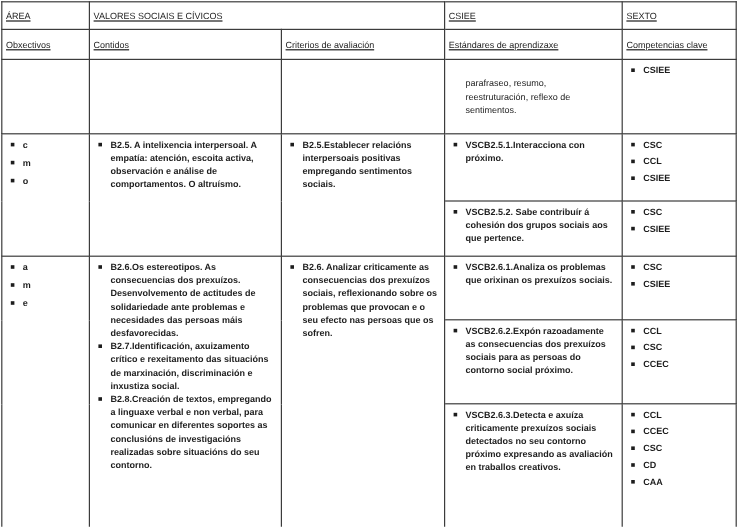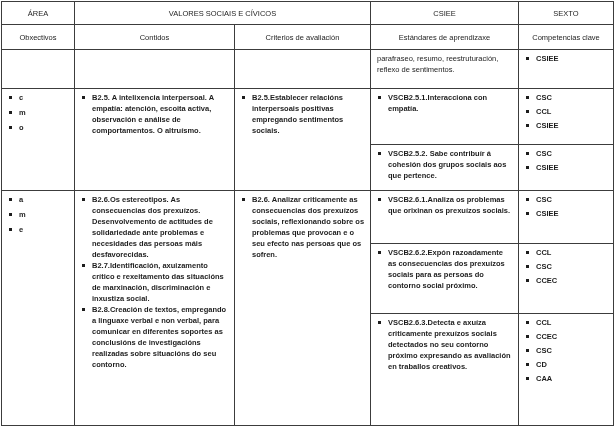--- a/index.html
+++ b/index.html
@@ -23,23 +23,23 @@
     vertical-align: top;
     padding: 3px 5px 3px 6px;
     font-size: 7.5px;
     line-height: 11px;
     font-weight: normal;
     overflow: hidden;
     box-sizing: border-box;
     text-align: left;
   }
   table.curr th {
-    text-align: center;
     vertical-align: middle;
     padding: 2px 3px;
+    text-decoration: underline;
   }
   
   tr.r-head1   { height: 23px; }
   tr.r-head2   { height: 25px; }
   tr.r-cont    { height: 39px; }
   tr.r-a1      { height: 56px; }
   tr.r-a2      { height: 46px; }
   tr.r-b1      { height: 53px; }
   tr.r-b2      { height: 70px; }
   tr.r-b3      { height: 112px; }
@@ -51,21 +51,21 @@
   .li .b {
     flex: 0 0 auto;
     width: 3px;
     height: 3px;
     background: #1d1d1d;
     margin: 4px 7px 0 1px;
   }
   .li .t { flex: 1 1 auto; font-weight: bold; }
   .li.sp  { margin-bottom: 4px; }  
   .li.cmp { margin-bottom: 3px; }  
-  .plain { margin: 0; }
+  .plain { margin: 11px; }
 </style>
 </head>
 <body>
 
 <table class="curr">
   <colgroup>
     <col style="width:73px">
     <col style="width:160px">
     <col style="width:136px">
     <col style="width:148px">
@@ -126,21 +126,21 @@
     </td>
     <td rowspan="2">
       <div class="li">
         <span class="b"></span>
         <span class="t">B2.5.Establecer relacións interpersoais positivas empregando sentimentos sociais.</span>
       </div>
     </td>
     <td>
       <div class="li">
         <span class="b"></span>
-        <span class="t">VSCB2.5.1.Interacciona con empatía.</span>
+        <span class="t">VSCB2.5.1.Interacciona con próximo.</span>
       </div>
     </td>
     <td>
       <div class="li cmp">
         <span class="b"></span>
         <span class="t">CSC</span>
       </div>
       <div class="li cmp">
         <span class="b"></span>
         <span class="t">CCL</span>

